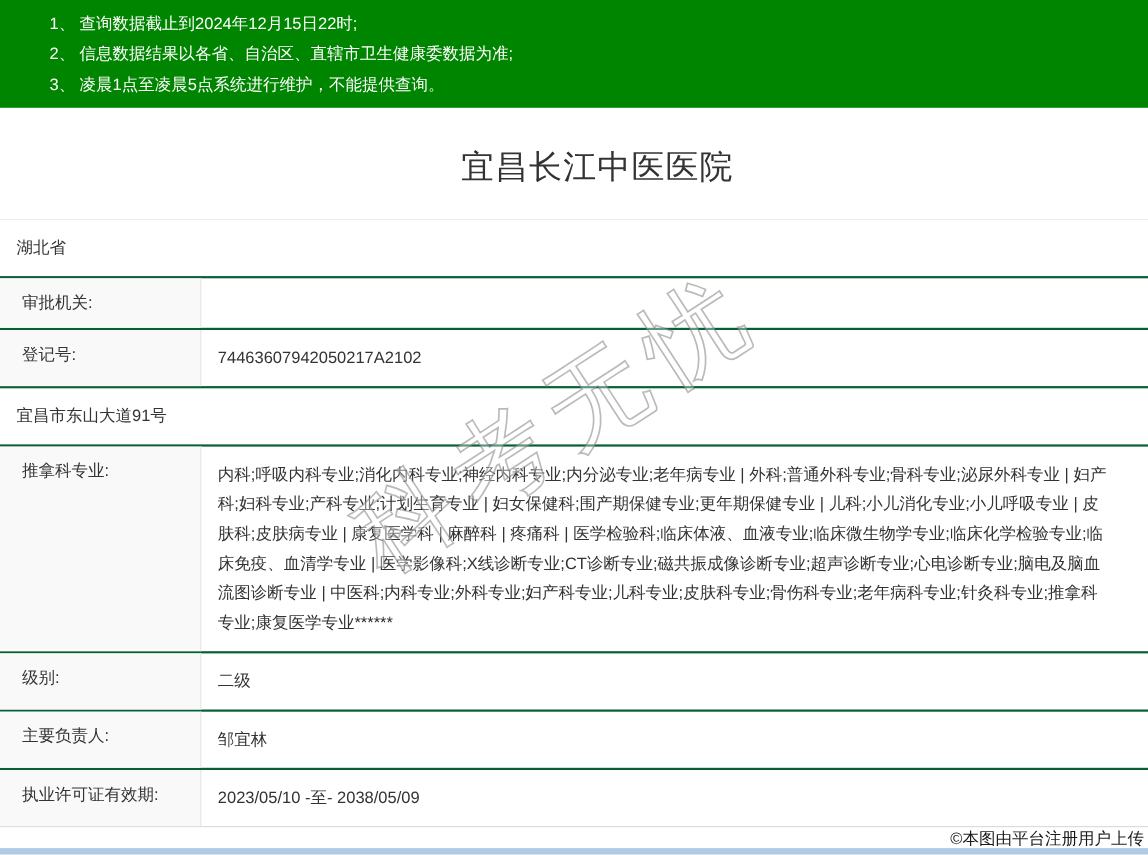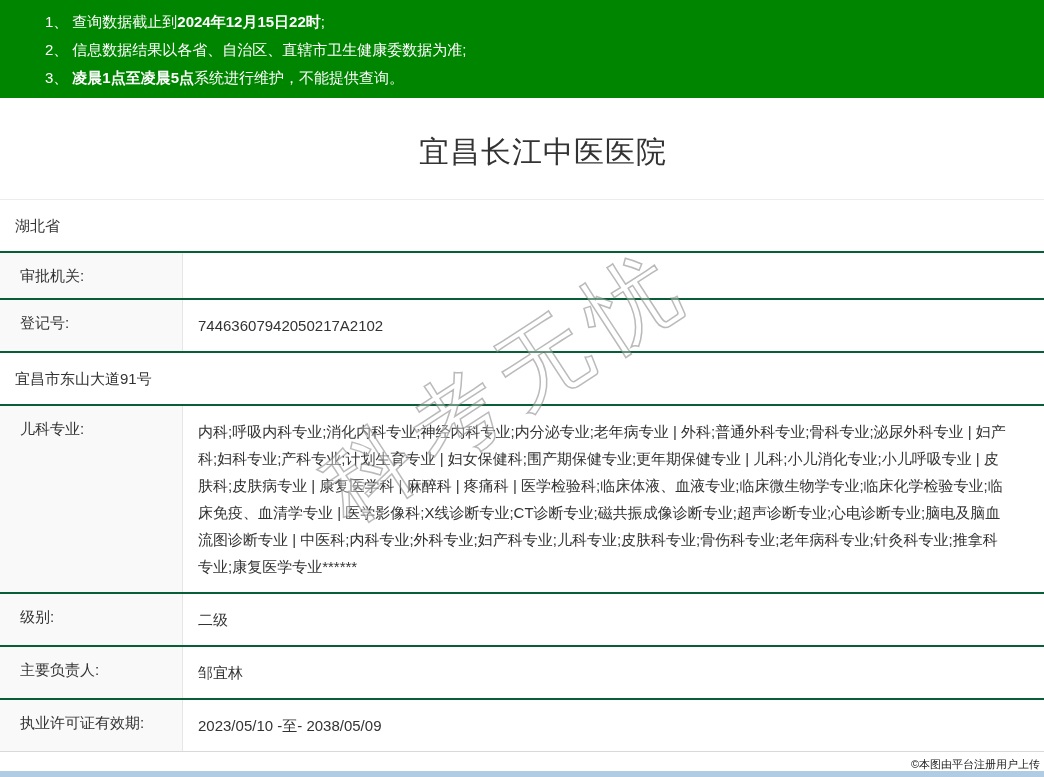--- a/index.html
+++ b/index.html
@@ -26,21 +26,21 @@
     background:var(--banner-green);
     padding:8px 10px 0 45px;
   }
   .notice-line{
     color:#ffffff;
     font-size:15px;
     line-height:28px;
     white-space:nowrap;
   }
   .notice-num{margin-right:4px;}
-  .seg.bold{font-weight:bold;}
+  .seg.bold{font-weight:normal;}
   
   .page-title{
     margin-top:34px;
     text-align:center;
     font-size:30px;
     font-weight:400;
     color:#333;
     letter-spacing:1px;
     padding-left:42px;
   }
@@ -84,21 +84,21 @@
     color:rgba(255,255,255,0.35);
     -webkit-text-stroke:1.5px rgba(130,130,130,0.55);
     pointer-events:none;
     z-index:5;
     white-space:nowrap;
   }
   .photo-credit{
     position:absolute;
     right:4px;
     bottom:5px;
-    font-size:11px;
+    font-size:15px;
     color:#1a1a1a;
     z-index:10;
     text-shadow:
       -1px 0 0 rgba(255,255,255,.95),
        1px 0 0 rgba(255,255,255,.95),
        0 -1px 0 rgba(255,255,255,.95),
        0 1px 0 rgba(255,255,255,.95);
   }
   .bottom-strip{
     position:absolute;
@@ -129,21 +129,21 @@
       <div class="tlabel">审批机关:</div>
     </div>
     <div class="trow">
       <div class="tlabel">登记号:</div>
       <div class="tvalue">74463607942050217A2102</div>
     </div>
     <div class="trow">
       <div class="tvalue">宜昌市东山大道91号</div>
     </div>
     <div class="trow">
-      <div class="tlabel">儿科专业:</div>
+      <div class="tlabel">推拿科专业:</div>
       <div class="tvalue">内科;呼吸内科专业;消化内科专业;神经内科专业;内分泌专业;老年病专业 | 外科;普通外科专业;骨科专业;泌尿外科专业 | 妇产科;妇科专业;产科专业;计划生育专业 | 妇女保健科;围产期保健专业;更年期保健专业 | 儿科;小儿消化专业;小儿呼吸专业 | 皮肤科;皮肤病专业 | 康复医学科 | 麻醉科 | 疼痛科 | 医学检验科;临床体液、血液专业;临床微生物学专业;临床化学检验专业;临床免疫、血清学专业 | 医学影像科;X线诊断专业;CT诊断专业;磁共振成像诊断专业;超声诊断专业;心电诊断专业;脑电及脑血流图诊断专业 | 中医科;内科专业;外科专业;妇产科专业;儿科专业;皮肤科专业;骨伤科专业;老年病科专业;针灸科专业;推拿科专业;康复医学专业******</div>
     </div>
     <div class="trow">
       <div class="tlabel">级别:</div>
       <div class="tvalue">二级</div>
     </div>
     <div class="trow">
       <div class="tlabel">主要负责人:</div>
       <div class="tvalue">邹宜林</div>
     </div>

